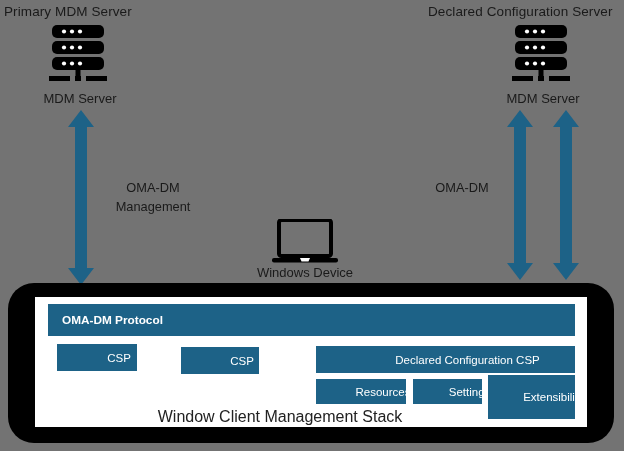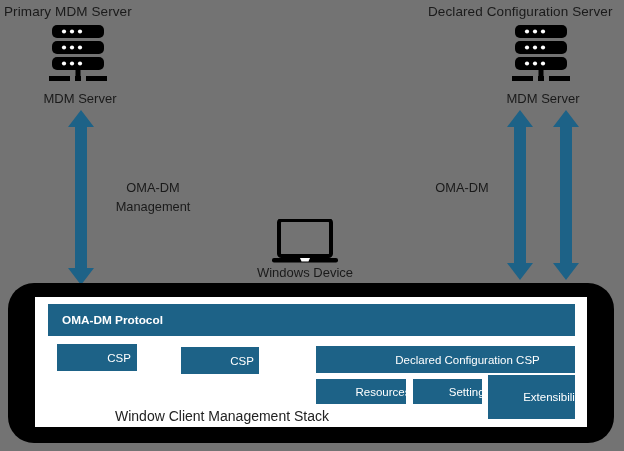--- a/index.html
+++ b/index.html
@@ -82,23 +82,24 @@
     text-align: center;
     padding-left: 44px;
   }
   .tealbox.left-label {
     justify-content: flex-start;
     padding-left: 14px;
     font-weight: bold;
     font-size: 11.8px;
   }
   .stack-caption {
-    font-size: 14px;
+    font-size: 16px;
     color: #222222;
     white-space: nowrap;
+    text-align: center;
   }
 </style>
 </head>
 <body>
 
 <div id="canvas">
 
   <div class="abs server-title" style="left:4px; top:4px;">Primary MDM Server</div>
 
   <div class="abs" style="left:44px; top:24px;">

